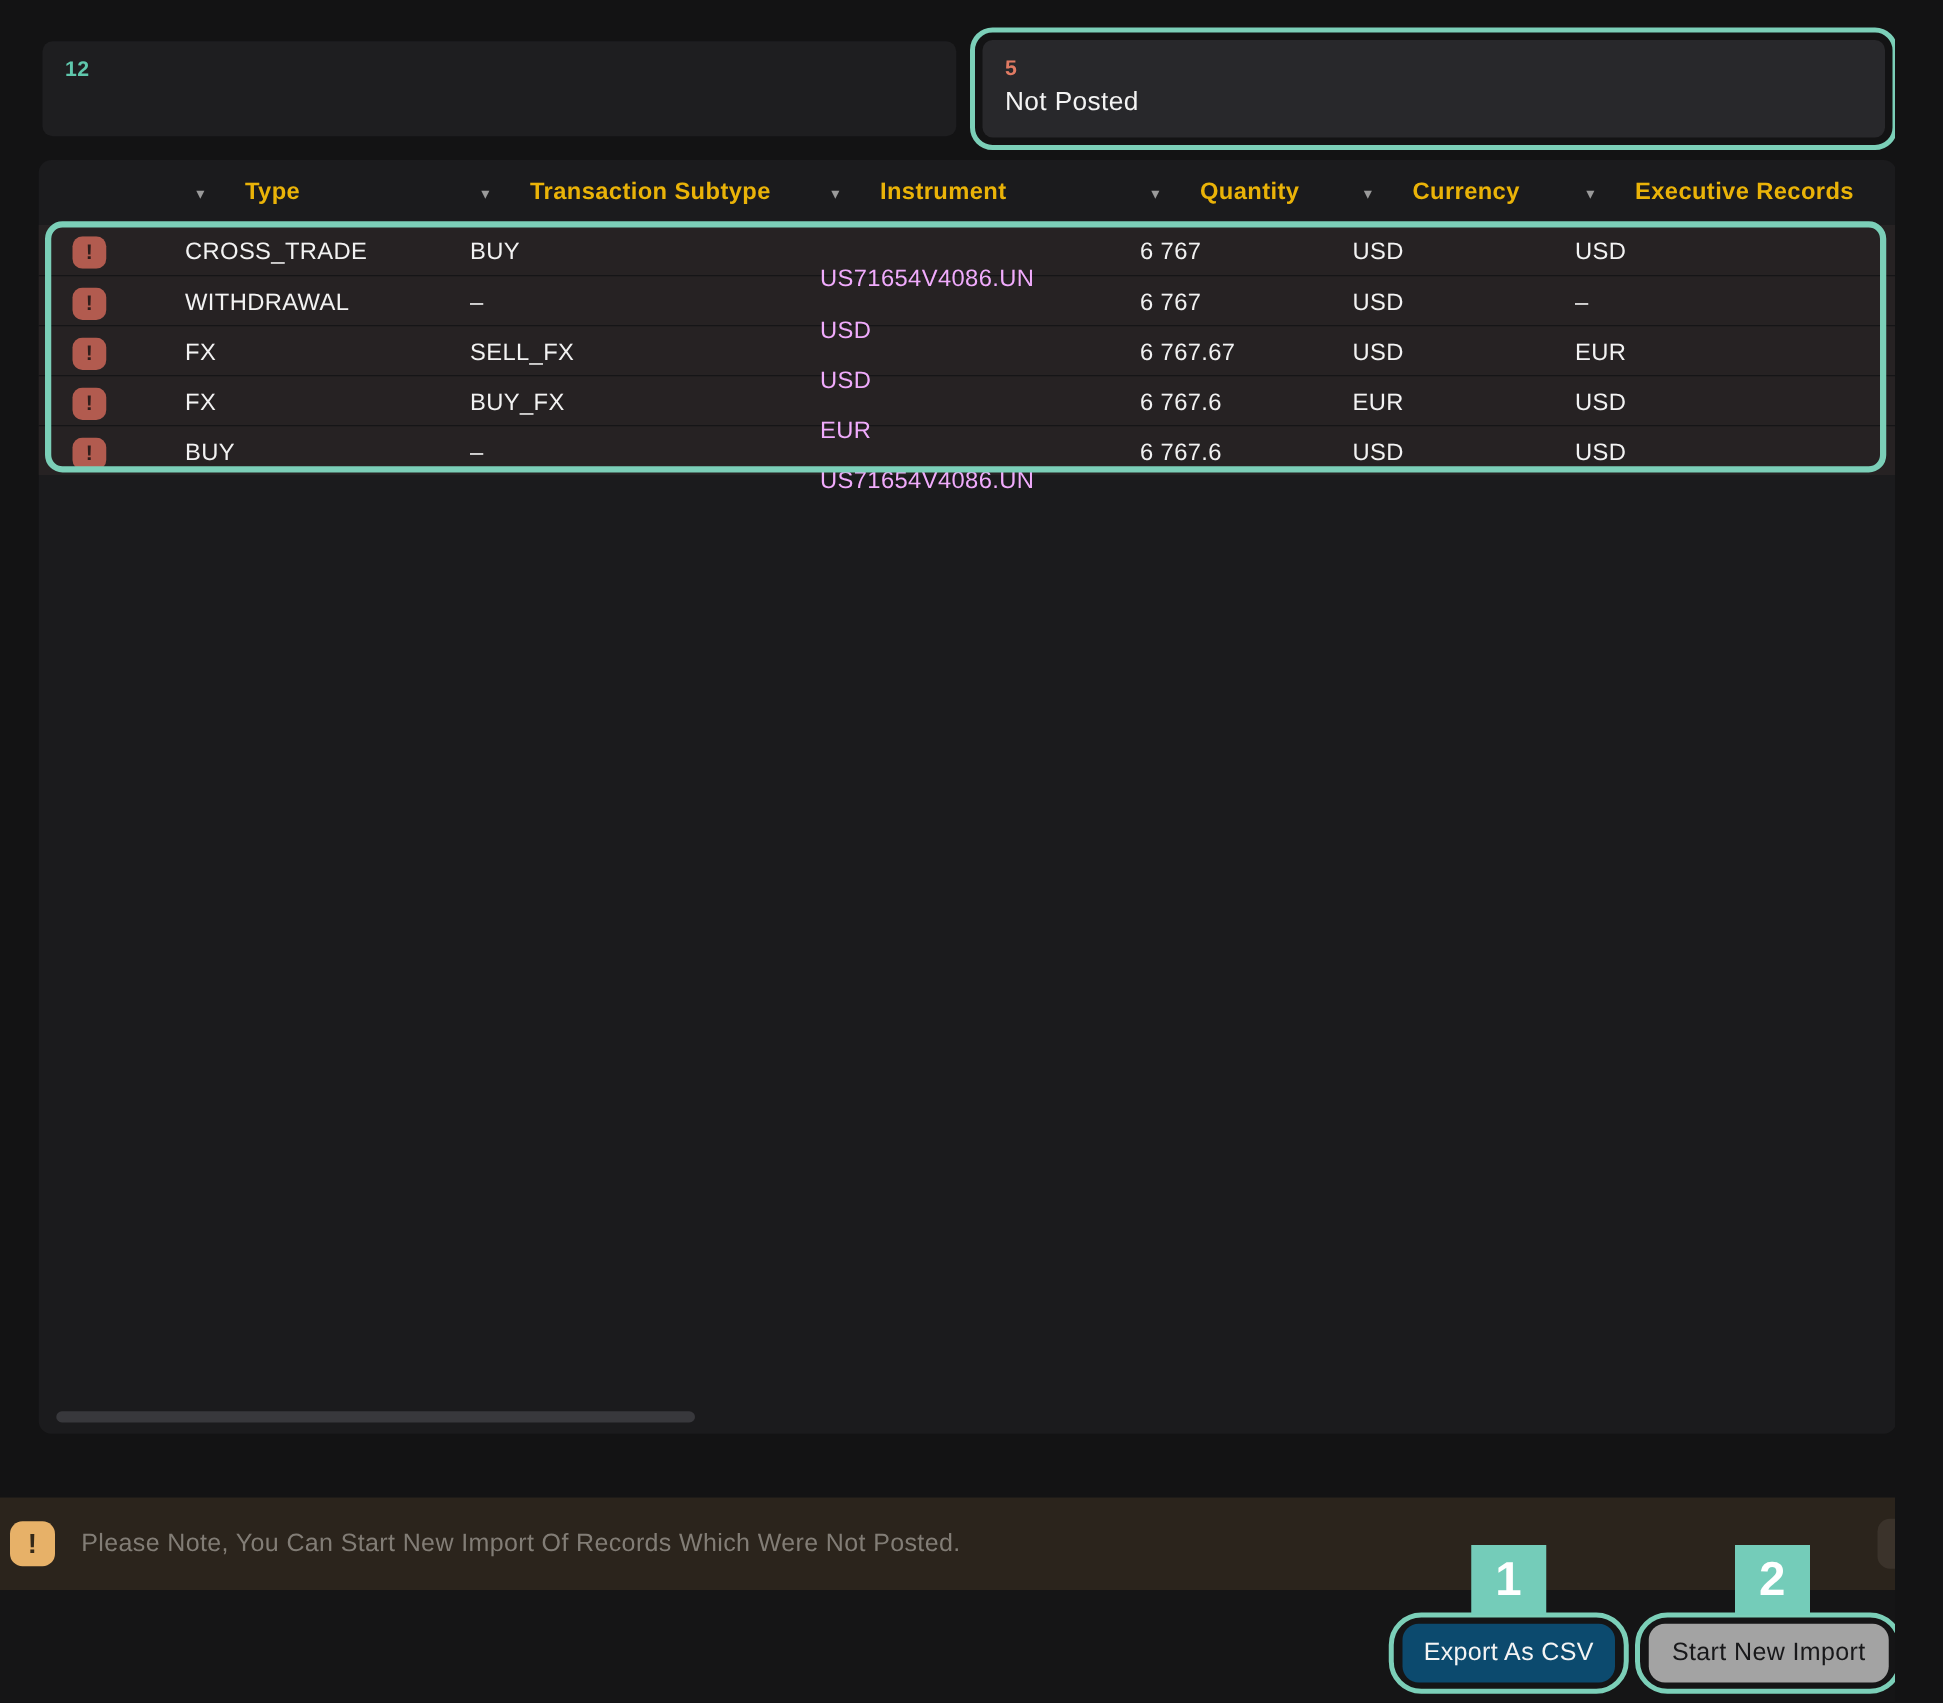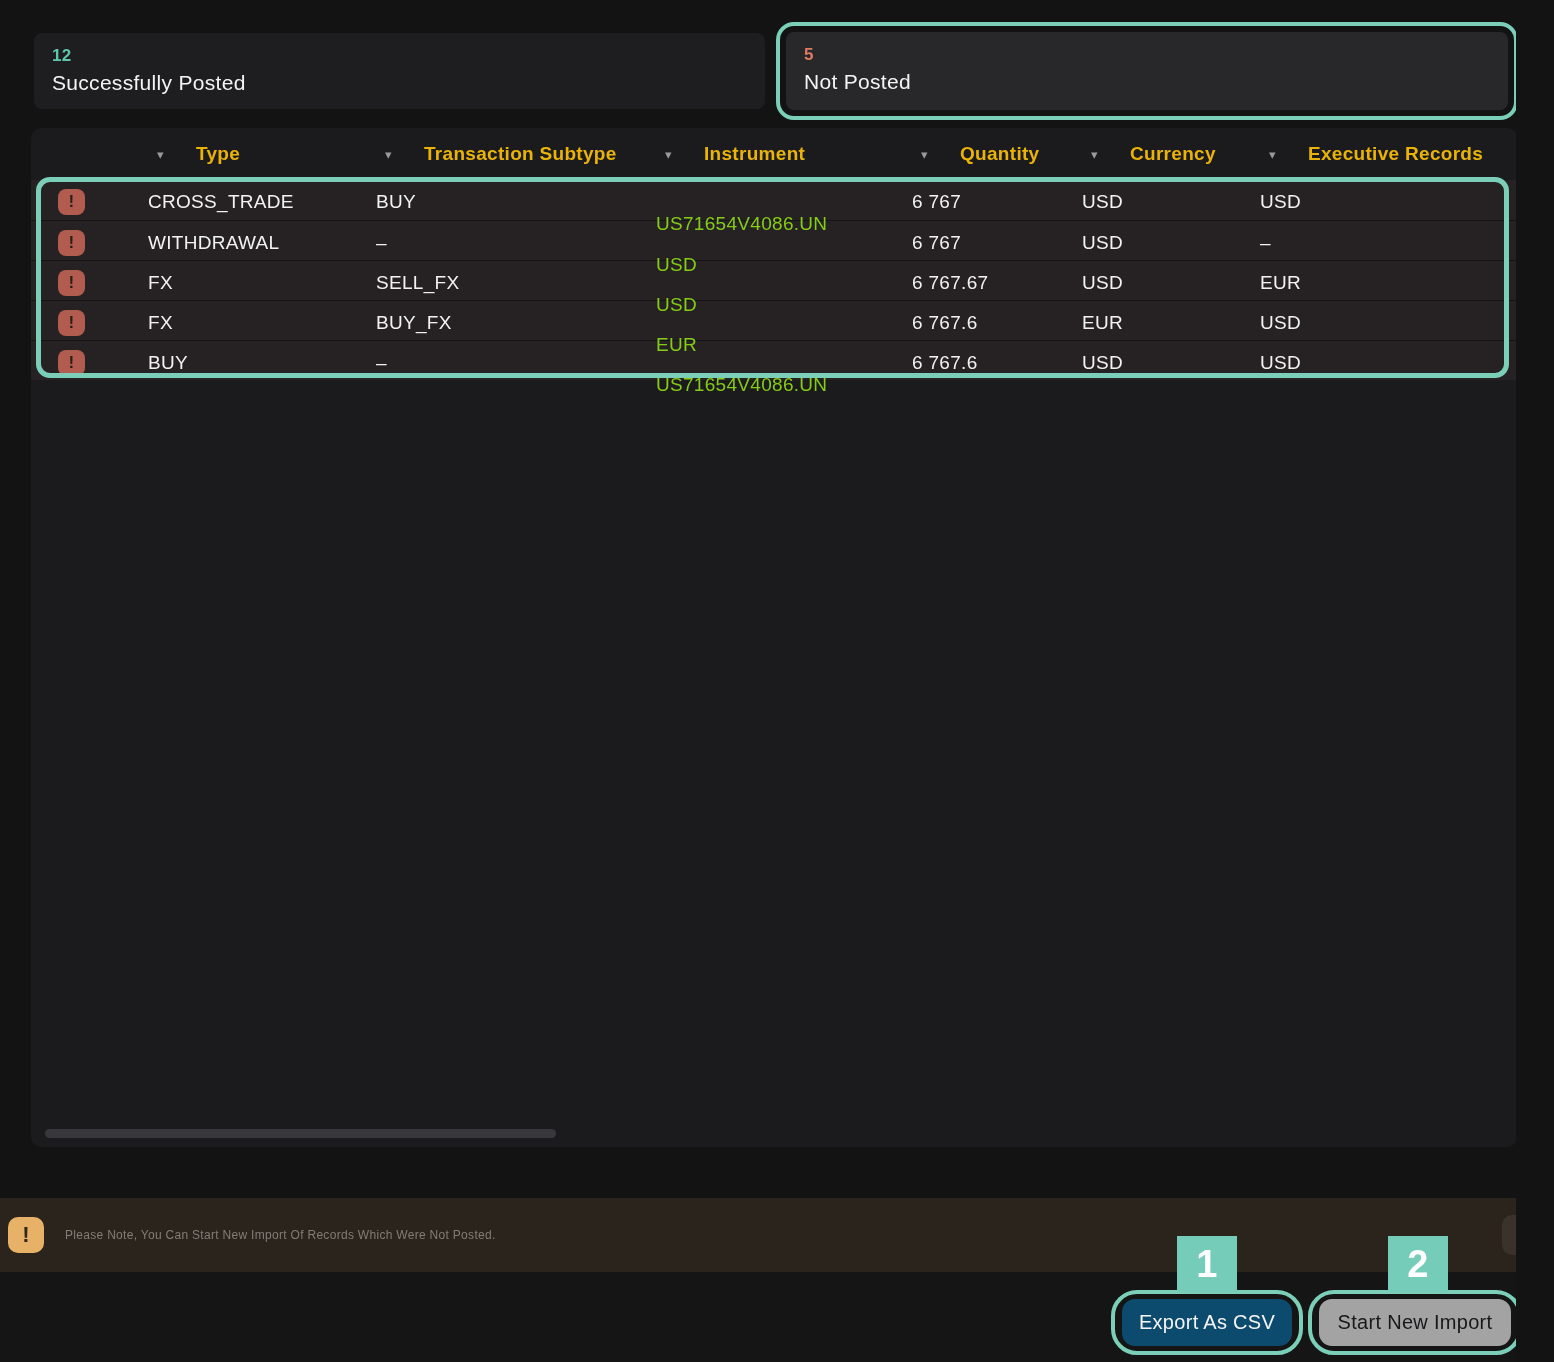--- a/index.html
+++ b/index.html
@@ -33,21 +33,21 @@
   .grid-cols { display:grid; grid-template-columns:117px 228px 280px 256px 170px 178px 1fr; align-items:center; }
   .thead { height:52px; }
   .th { display:flex; align-items:center; padding-left:9px; }
   .th .arrow { width:13px; font-size:13px; color:#9a9a9a; line-height:1; cursor:pointer; }
   .th .th-label { margin-left:26px; font-size:19px; font-weight:700; color:#eab308; white-space:nowrap; }
 
   .tbody { position:relative; }
   .trow { height:40px; background:#262223; }
   .trow + .trow { border-top:1px solid #151517; }
   .cell { font-size:19px; color:#f2f2f2; white-space:nowrap; overflow:hidden; }
-  .cell.link { color:#84cc16; cursor:pointer;margin-top:44px; }
+  .cell.link { color:#f0abfc; cursor:pointer;margin-top:44px; }
   .err-icon {
     margin-left:27px; width:27px; height:26px; border-radius:8px;
     background:#b25b4f; color:#2d1d1b; font-weight:700; font-size:17px;
     display:flex; align-items:center; justify-content:center;
   }
   .rows-annotation {
     position:absolute; left:5px; top:-3px; width:1473px; height:201px;
     border:5px solid #7bcfb8; border-radius:14px; pointer-events:none; z-index:3;
   }
 
@@ -60,21 +60,21 @@
   .notification {
     position:absolute; left:0; top:1198px; width:1554px; height:74px;
     background:#2b241c; display:flex; align-items:center;
   }
   .warn-icon {
     position:absolute; left:8px; top:19px; width:36px; height:36px;
     background:#e7b168; color:#342818; border-radius:10px;
     font-weight:700; font-size:22px;
     display:flex; align-items:center; justify-content:center;
   }
-  .notif-text { position:absolute; left:65px; top:0; height:74px; display:flex; align-items:center; font-size:12px; color:#827d76; }
+  .notif-text { position:absolute; left:65px; top:0; height:74px; display:flex; align-items:center; font-size:20px; color:#827d76; }
   .close-btn {
     position:absolute; left:1502px; top:17px; width:40px; height:40px;
     background:#3b332b; border:none; border-radius:10px; color:#d8d3cc;
     font-size:20px; cursor:pointer;
     display:flex; align-items:center; justify-content:center;
     font-family:inherit;
   }
 
   
   .footer { position:absolute; left:0; top:1272px; width:1554px; height:90px; background:#151516; }
@@ -97,21 +97,20 @@
   .badge-1 { left:1177px; top:1236px; }
   .badge-2 { left:1388px; top:1236px; }
 </style>
 </head>
 <body>
 
 <div id="app">
 
   <div class="card card-posted">
     <div class="card-count count-teal">12</div>
-    <div class="card-label">Successfully Posted</div>
   </div>
 
   <div class="annotation-box notposted-annotation"></div>
   <div class="card card-notposted">
     <div class="card-count count-salmon">5</div>
     <div class="card-label">Not Posted</div>
   </div>
 
   <div class="table">
     <div class="thead grid-cols">

